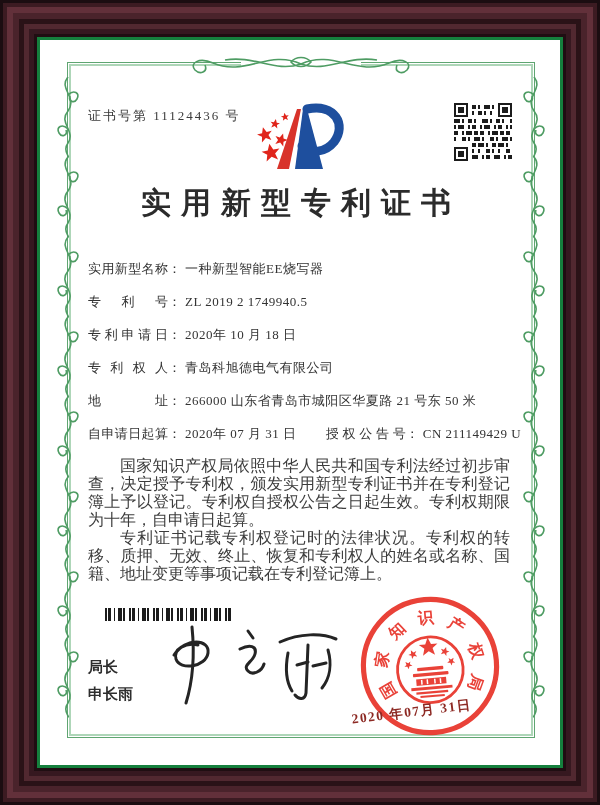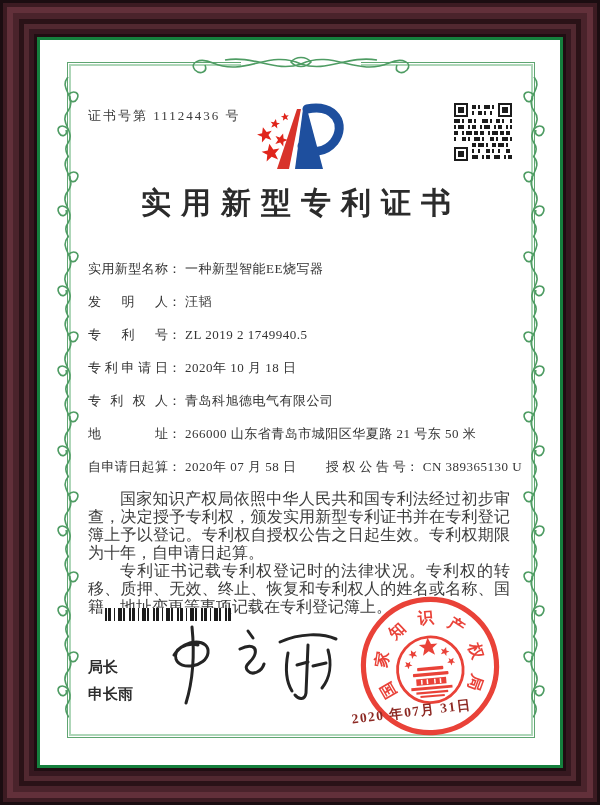--- a/index.html
+++ b/index.html
@@ -138,37 +138,34 @@
         </g>
       </svg>
 
       <div class="abs title">实用新型专利证书</div>
 
       <div class="abs fields">
         <div class="row">
           <span class="label">实用新型名称</span><span class="colon">：</span><span class="val">一种新型智能EE烧写器</span>
         </div>
         <div class="row">
-          <span class="label">发明人</span><span class="colon">：</span><span class="val">汪韬</span>
-        </div>
-        <div class="row">
           <span class="label">专利号</span><span class="colon">：</span><span class="val">ZL 2019 2 1749940.5</span>
         </div>
         <div class="row">
           <span class="label">专利申请日</span><span class="colon">：</span><span class="val">2020年 10 月 18 日</span>
         </div>
         <div class="row">
           <span class="label">专利权人</span><span class="colon">：</span><span class="val">青岛科旭德电气有限公司</span>
         </div>
         <div class="row">
           <span class="label">地址</span><span class="colon">：</span><span class="val">266000 山东省青岛市城阳区华夏路 21 号东 50 米</span>
         </div>
         <div class="row">
-          <span><span class="label">自申请日起算</span><span class="colon">：</span><span class="val">2020年 07 月 58 日</span></span>
-          <span class="pair2"><span class="label">授权公告号</span><span class="colon">：</span><span class="val">CN 389365130 U</span></span>
+          <span><span class="label">自申请日起算</span><span class="colon">：</span><span class="val">2020年 07 月 31 日</span></span>
+          <span class="pair2"><span class="label">授权公告号</span><span class="colon">：</span><span class="val">CN 211149429 U</span></span>
         </div>
 
         <div class="paras">
           <p>国家知识产权局依照中华人民共和国专利法经过初步审查，决定授予专利权，颁发实用新型专利证书并在专利登记簿上予以登记。专利权自授权公告之日起生效。专利权期限为十年，自申请日起算。</p>
           <p>专利证书记载专利权登记时的法律状况。专利权的转移、质押、无效、终止、恢复和专利权人的姓名或名称、国籍、地址变更等事项记载在专利登记簿上。</p>
         </div>
       </div>
 
       <div class="abs barcode"></div>
 

